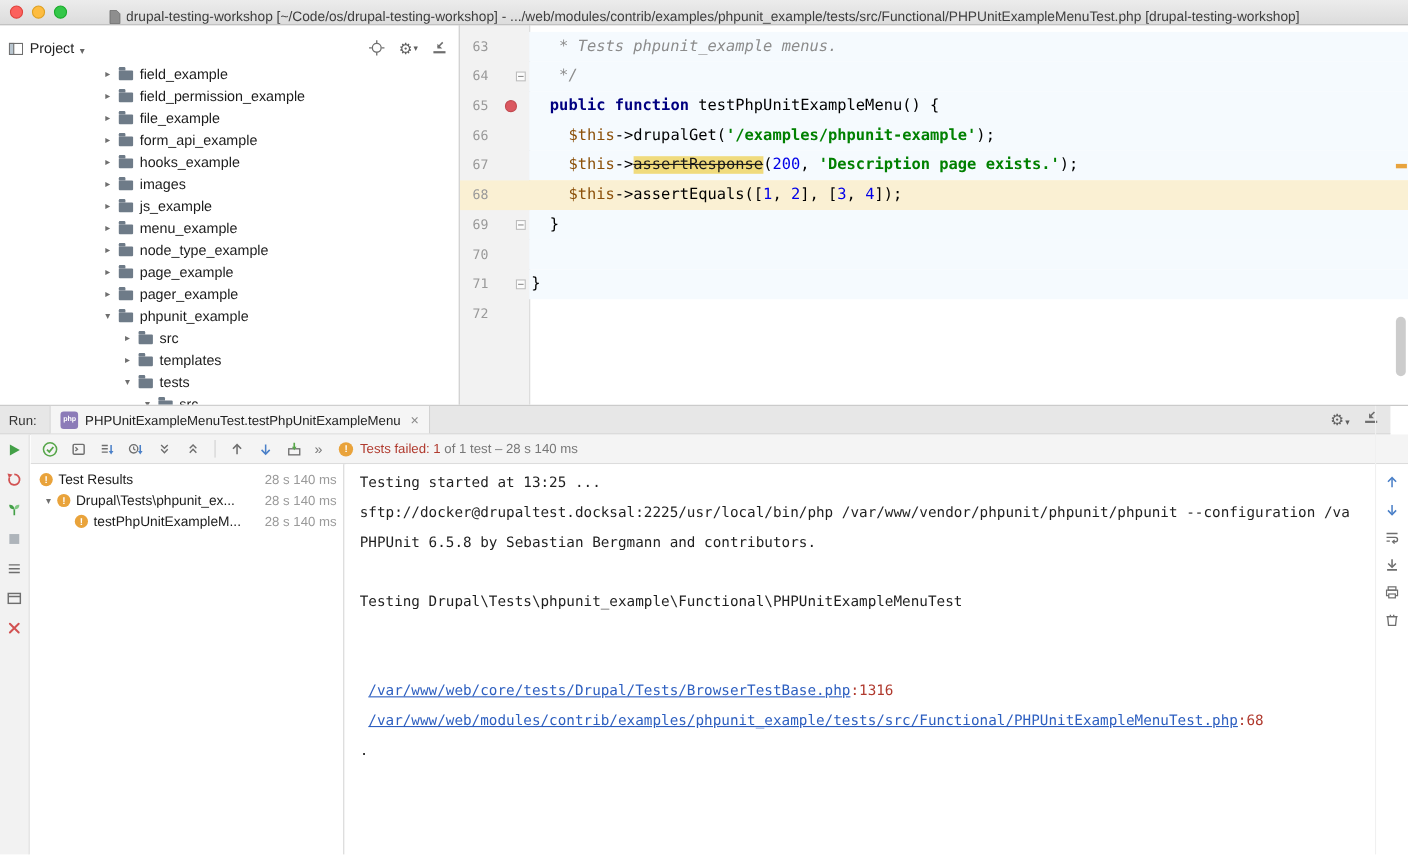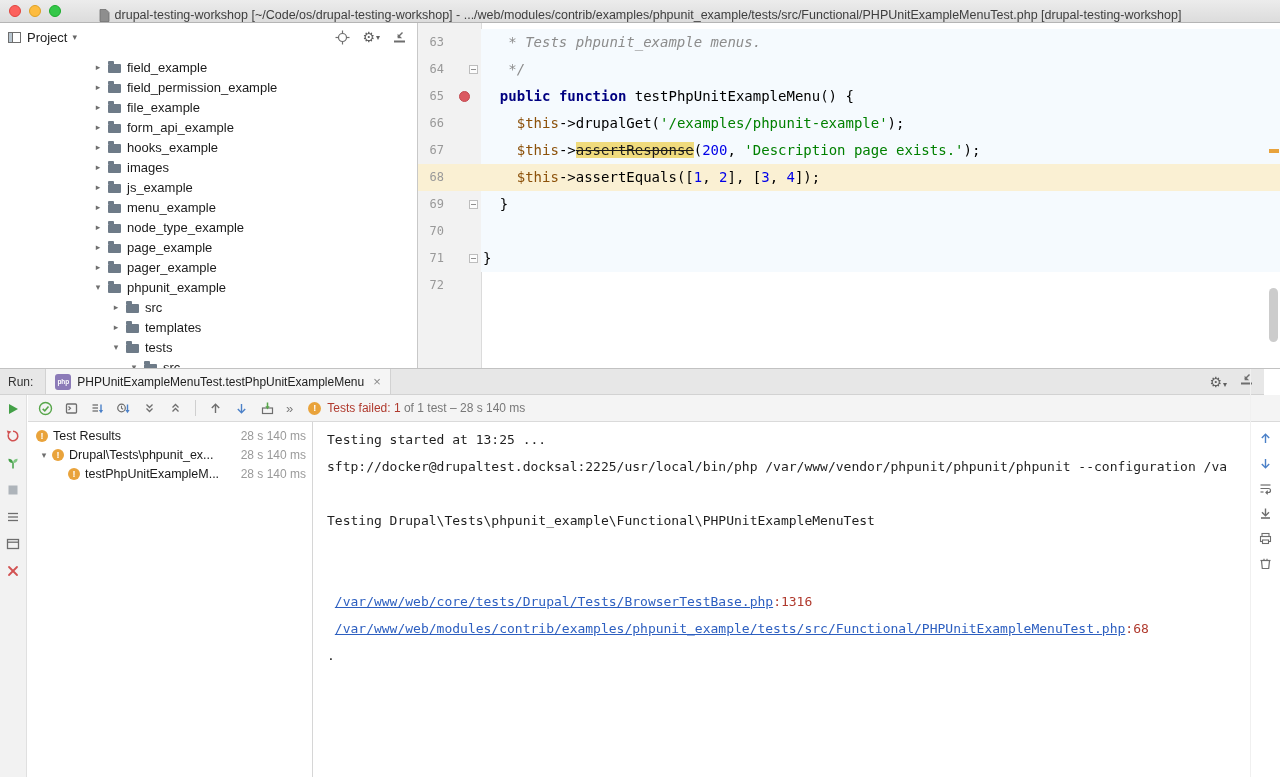--- a/index.html
+++ b/index.html
@@ -8,21 +8,21 @@
   .titlebar{position:absolute;top:0;left:0;right:0;height:22px;background:linear-gradient(#ECECEC,#DCDCDC);border-bottom:1px solid #B5B5B5;display:flex;align-items:flex-end;justify-content:center;font-size:12.5px;color:#3E3E3E;z-index:5}
   .lights{position:absolute;left:9px;top:5px;display:flex;gap:8px}
   .light{width:12px;height:12px;border-radius:50%;box-sizing:border-box}
   .light.red{background:#FC615D;border:1px solid #E0443E}
   .light.yellow{background:#FDBC40;border:1px solid #DEA123}
   .light.green{background:#34C749;border:1px solid #1BAC2C}
   .title-wrap{display:flex;align-items:center;gap:5px;max-width:1120px}
   .title-text{white-space:nowrap;overflow:hidden;text-overflow:ellipsis}
   
   .project-panel{position:absolute;top:23px;left:0;width:417px;height:345px;background:#fff}
-  .pp-header{height:28px;display:flex;align-items:center;padding:0 10px 0 8px;font-size:13px;color:#222}
+  .pp-header{height:28px;display:flex;align-items:flex-end;padding:0 10px 0 8px;font-size:13px;color:#222}
   .pp-title{margin-left:6px}
   .pp-caret{font-size:9px;color:#666;margin-left:5px}
   .pp-actions{margin-left:auto;display:flex;gap:12px;align-items:center}
   .pp-actions .ibtn{display:flex;align-items:center}
   .gear-glyph{font-size:14px;color:#5f5f5f;line-height:14px}
   .mini-caret{font-size:8px;color:#5f5f5f;margin-left:1px}
   .pp-tree{position:absolute;top:30px;left:0;right:0;bottom:0;overflow:hidden;padding-top:4px}
   .ptrow{height:20px;display:flex;align-items:center;font-size:13px;white-space:nowrap;cursor:default}
   .chev{width:16px;font-size:9px;color:#6F6F6F;text-align:center;flex:none}
   .folder{position:relative;width:13px;height:9px;background:#6E7B88;border-radius:1px;margin:2px 6px 0 2px;flex:none}
@@ -38,21 +38,21 @@
   .ed-code{flex:1;white-space:pre;padding-left:2px;color:#000}
   .ed-row.tint .ed-code{background:#F5FAFE}
   .ed-row.hl,{background:#FAF0D3}
   .ed-row.hl{background:#FAF0D3}
   .ed-row.hl .ed-code{background:#FAF0D3}
   .fail-ball{position:absolute;left:9px;top:8px;width:11px;height:11px;border-radius:50%;background:#DB5860;border:1px solid #C24A50;box-sizing:border-box}
   .fold-box{position:absolute;right:3px;top:9px;width:9px;height:9px;border:1px solid #BDBDBD;background:#FCFCFC;box-sizing:border-box}
   .fold-box::after{content:"";position:absolute;left:1px;right:1px;top:3px;height:1px;background:#8f8f8f}
   .tk-cm{color:#8C8C8C;font-style:italic}
   .tk-kw{color:#000080;font-weight:bold}
-  .tk-str{color:#008000;font-weight:normal}
+  .tk-str{color:#008000;font-weight:bold}
   .tk-num{color:#0000E8}
   .tk-var{color:#8C510A}
   .tk-dep{background:#F0DB7D;text-decoration:line-through;color:#1a1a1a}
   .ed-scroll-thumb{position:absolute;right:2px;top:265px;width:9px;height:54px;border-radius:5px;background:rgba(110,110,110,.35)}
   .stripe-tick{position:absolute;right:1px;top:126px;width:10px;height:4px;background:#E8A33D}
   
   .run-panel{position:absolute;top:368px;left:0;right:0;bottom:0;border-top:1px solid #C2C2C2;background:#fff}
   .run-tabbar{position:absolute;top:0;left:0;right:16px;height:25px;background:#E7E7E7;border-bottom:1px solid #D2D2D2;display:flex;align-items:center}
   .run-label{padding:0 12px 0 8px;font-size:12px;color:#333}
   .run-tab{display:flex;align-items:center;gap:6px;padding:0 9px;height:25px;background:#F5F5F5;border-left:1px solid #D2D2D2;border-right:1px solid #D2D2D2;font-size:12px;color:#222}
@@ -454,20 +454,21 @@
           <span class="ball">!</span>
           <span class="ttlabel">testPhpUnitExampleM...</span>
           <span class="ttime">28 s 140 ms</span>
         </div>
       </div>
 
     <div class="console">
       <div>
           <div class="cs-line"><span class="cs-plain">Testing started at 13:25 ...</span></div>
           <div class="cs-line"><span class="cs-plain">sftp://docker@drupaltest.docksal:2225/usr/local/bin/php /var/www/vendor/phpunit/phpunit/phpunit --configuration /va</span></div>
+          <div class="cs-line"><span class="cs-plain">PHPUnit 6.5.8 by Sebastian Bergmann and contributors.</span></div>
           <div class="cs-line">&nbsp;</div>
           <div class="cs-line"><span class="cs-plain">Testing Drupal\Tests\phpunit_example\Functional\PHPUnitExampleMenuTest</span></div>
           <div class="cs-line">&nbsp;</div>
           <div class="cs-line">&nbsp;</div>
           <div class="cs-line"><span class="cs-plain"> </span><span class="cs-link">/var/www/web/core/tests/Drupal/Tests/BrowserTestBase.php</span><span class="cs-lineno">:1316</span></div>
           <div class="cs-line"><span class="cs-plain"> </span><span class="cs-link">/var/www/web/modules/contrib/examples/phpunit_example/tests/src/Functional/PHPUnitExampleMenuTest.php</span><span class="cs-lineno">:68</span></div>
           <div class="cs-line"><span class="cs-plain">.</span></div>
         </div>
     </div>
     <div class="console-scrollline"></div>

